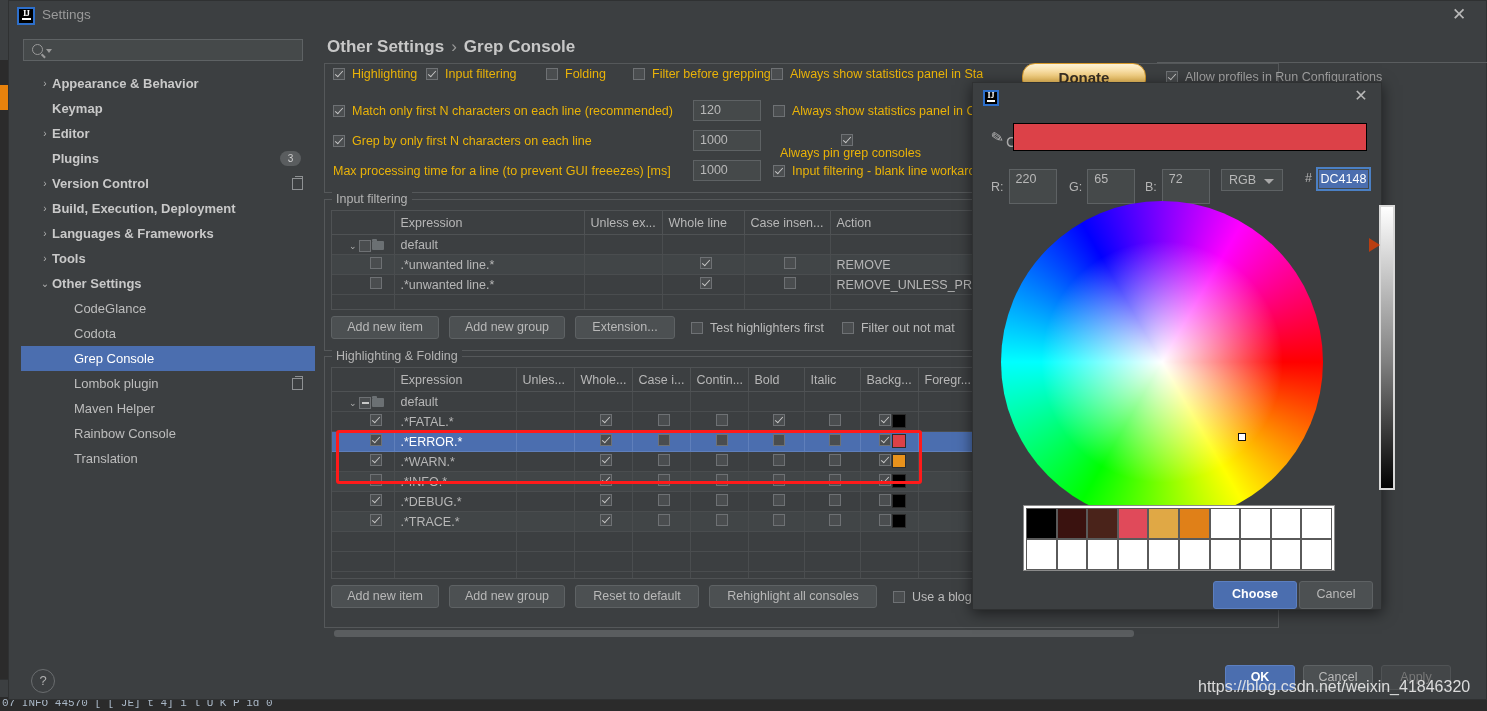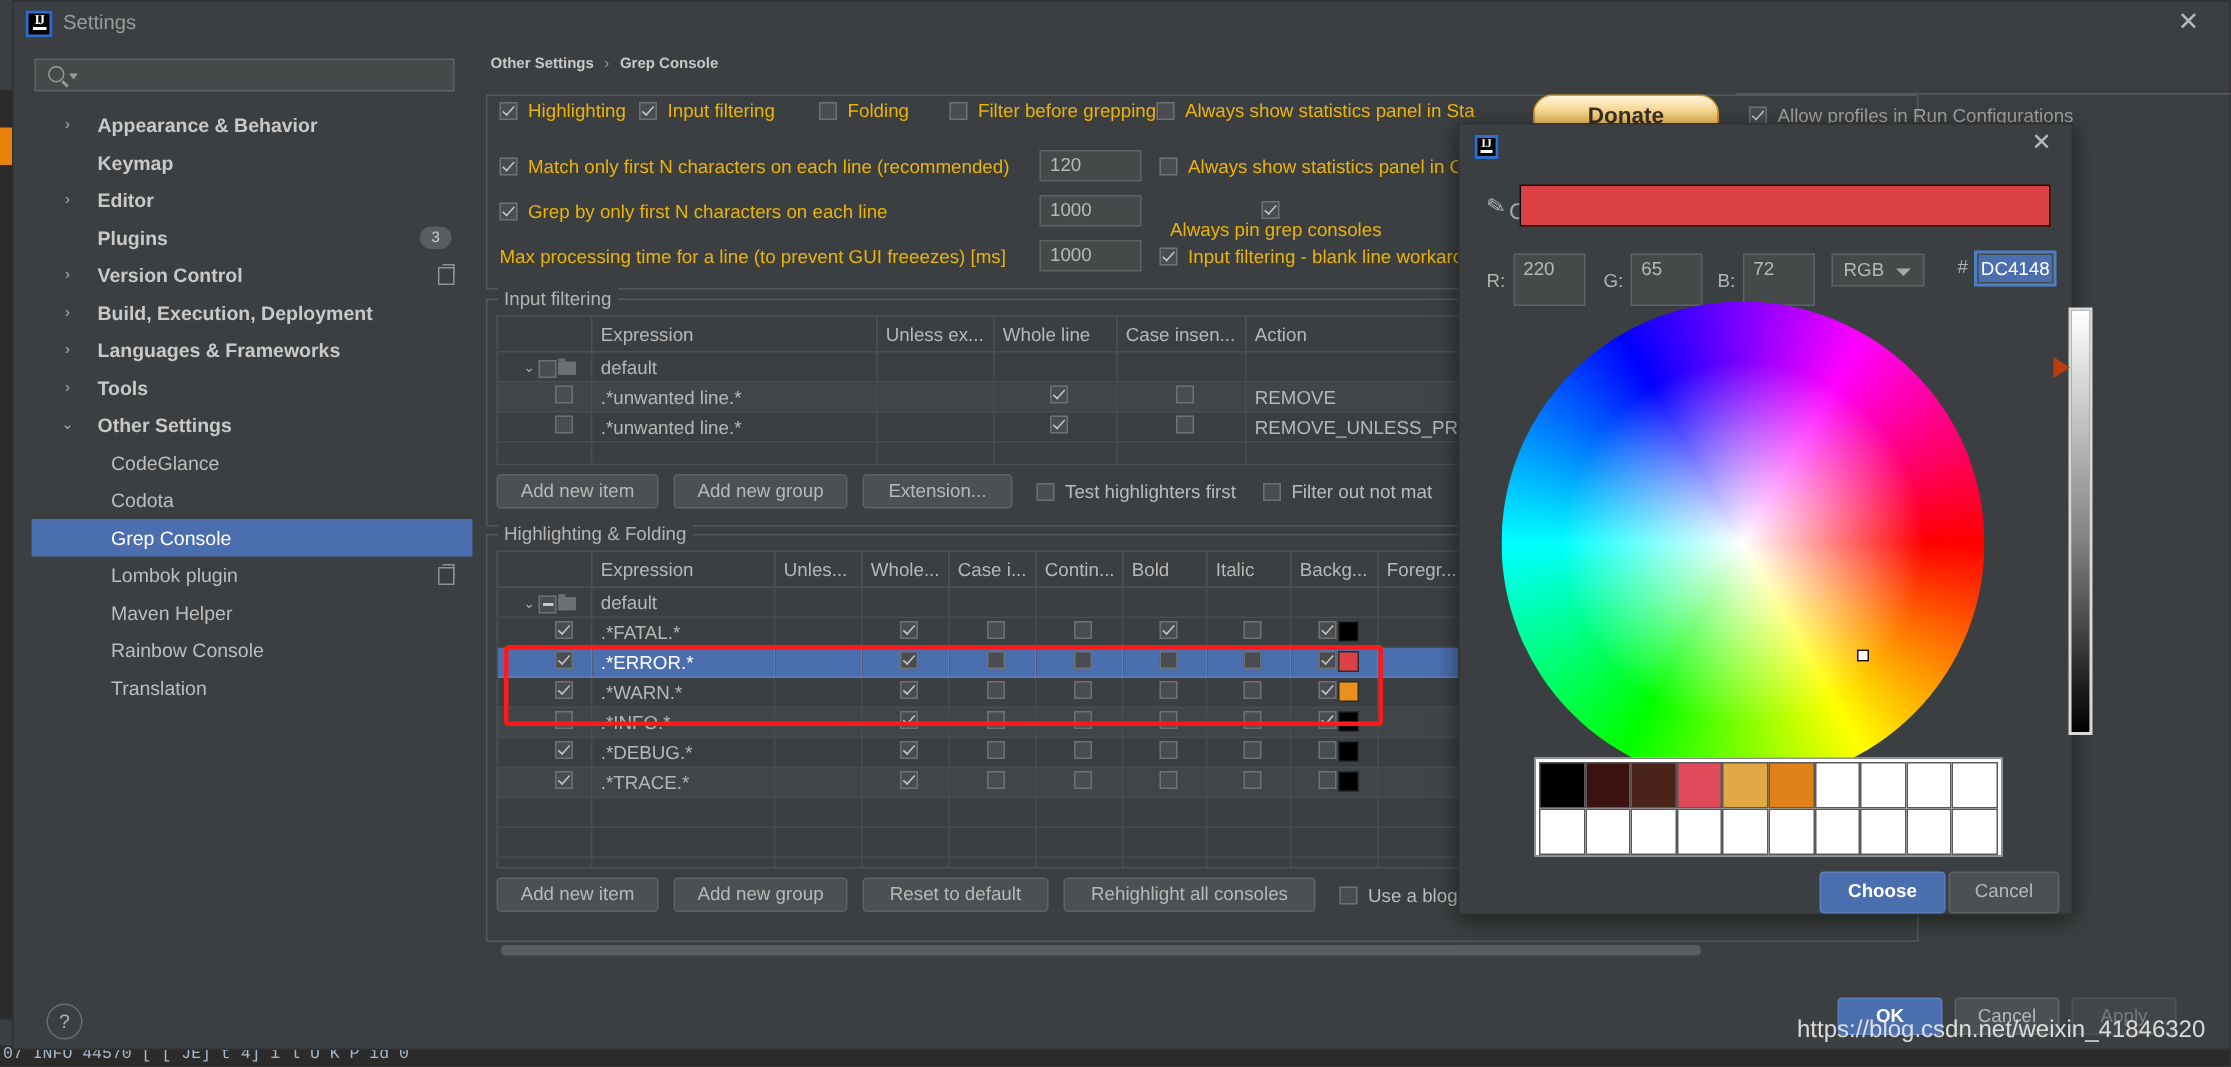--- a/index.html
+++ b/index.html
@@ -58,35 +58,35 @@
       border-radius:50%;box-sizing:border-box;}
   #search-icon:after{content:"";position:absolute;right:-4px;bottom:-3px;width:5px;height:1.6px;
       background:#9a9a9a;transform:rotate(45deg);}
   #search-caret{position:absolute;left:22px;top:9px;width:0;height:0;border-left:3px solid transparent;
       border-right:3px solid transparent;border-top:4px solid #9a9a9a;}
   #tree{position:absolute;left:0;top:40px;width:294px;}
   .tree-row{position:relative;height:25px;line-height:25px;white-space:nowrap;cursor:default;}
   .tree-row .arrow{position:absolute;width:12px;text-align:center;color:#b0b0b0;font-size:10px;}
   .tree-row .lbl{position:absolute;}
   .tree-row.lvl0 .arrow{left:18px;}
-  .tree-row.lvl0 .lbl{left:44px;font-weight:bold;color:#c9c9c9;font-size:13px;}
+  .tree-row.lvl0 .lbl{left:31px;font-weight:bold;color:#c9c9c9;font-size:13px;}
   .tree-row.lvl1 .lbl{left:53px;color:#bdbdbd;font-size:13px;}
   .tree-row.selected{background:#4b6eaf;}
   .tree-row.selected .lbl{color:#ffffff;}
   .badge{position:absolute;right:14px;top:5px;min-width:15px;height:15px;border-radius:8px;
       background:#5a5d5f;color:#cfcfcf;font-size:10px;line-height:15px;text-align:center;padding:0 3px;}
   .copy-ic{position:absolute;right:12px;top:7px;width:9px;height:10px;border:1px solid #8e9193;}
   .copy-ic:after{content:"";position:absolute;left:2px;top:-3px;width:7px;height:8px;
       border:1px solid #8e9193;border-bottom:none;border-left:none;}
   #help-btn{position:absolute;left:22px;top:668px;width:22px;height:22px;border-radius:50%;
       border:1px solid #6a6d6f;color:#b0b0b0;font-size:13px;text-align:center;line-height:21px;}
 
   
   #main{position:absolute;left:310px;top:30px;width:1160px;height:640px;}
-  #breadcrumb{position:absolute;left:8px;top:6px;font-size:10px;font-weight:bold;color:#c7c7c7;}
+  #breadcrumb{position:absolute;left:8px;top:6px;font-size:17px;font-weight:bold;color:#c7c7c7;}
   #breadcrumb .sep{font-weight:normal;color:#9a9a9a;margin:0 7px;}
 
   #opts-panel{position:absolute;left:5px;top:32px;width:955px;height:130px;
       border:1px solid #55585a;box-sizing:border-box;}
   .opt-row{position:absolute;left:8px;display:flex;align-items:center;white-space:nowrap;}
   .cb{width:12px;height:12px;border:1px solid #6e7174;background:#4a4d4f;box-sizing:border-box;
       display:inline-block;position:relative;flex:none;}
   .cb.on:after{content:"";position:absolute;left:3px;top:0px;width:3px;height:7px;
       border:solid #c8c8c8;border-width:0 1.7px 1.7px 0;transform:rotate(42deg);}
   .cb.mixed:after{content:"";position:absolute;left:2px;top:4.5px;width:7px;height:2px;background:#c8c8c8;}

